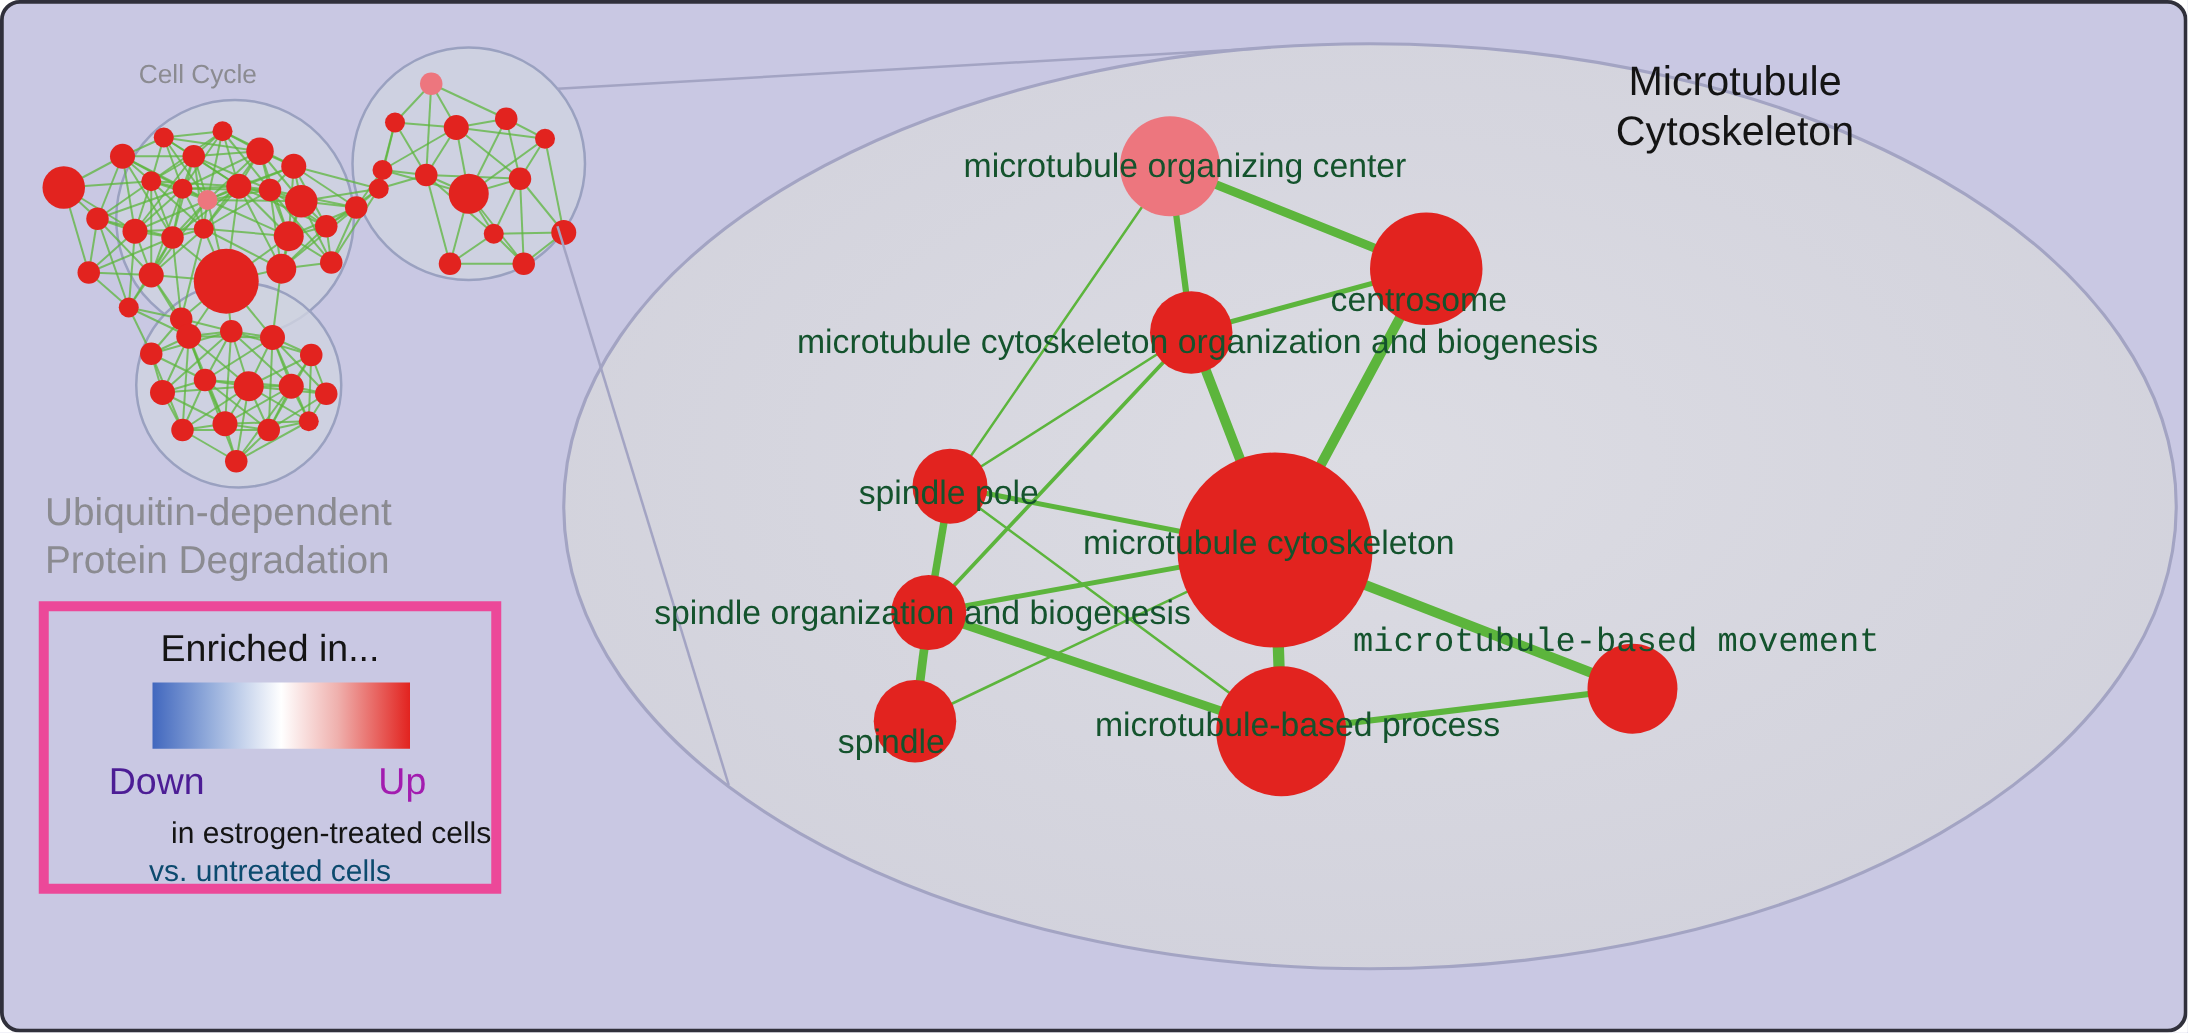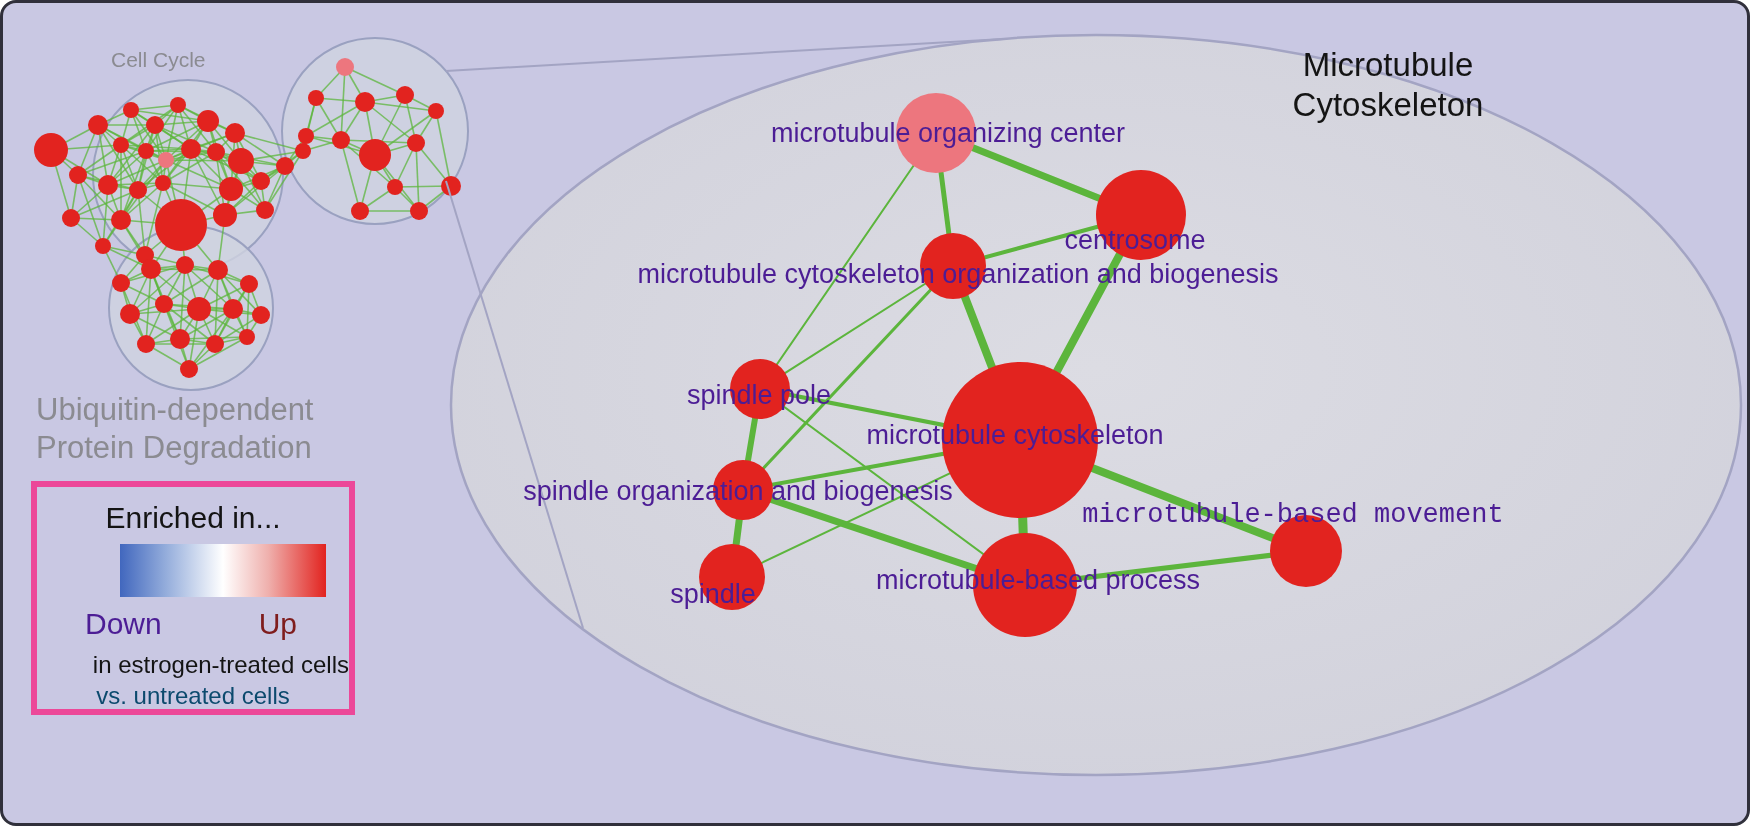--- a/index.html
+++ b/index.html
@@ -5,38 +5,38 @@
   html,body{margin:0;padding:0;background:#ffffff;}
   .figure{
     position:relative;width:1750px;height:826px;box-sizing:border-box;
     background:#c9c8e3;border:3px solid #30303b;border-radius:16px;overflow:hidden;
     font-family:"Liberation Sans", sans-serif;
   }
   #net-svg{position:absolute;left:0;top:0;width:1750px;height:826px;}
   .labels-layer{position:absolute;left:0;top:0;width:1750px;height:826px;pointer-events:none;}
   .node-label{
     position:absolute;transform:translate(-50%,-50%);
-    font-size:27px;color:#4c1d95;white-space:nowrap;
+    font-size:27px;color:#14532d;white-space:nowrap;
   }
   .cluster-title{
     position:absolute;font-size:21px;color:#8b8b91;white-space:nowrap;
   }
   .ubiq-title{position:absolute;left:33px;top:388px;font-size:31px;color:#8b8b91;line-height:38px;}
   .detail-title{
     position:absolute;left:1230px;top:42px;width:310px;text-align:center;
     font-size:33px;color:#141414;line-height:40px;
   }
   .legend{
-    position:absolute;left:28px;top:478px;width:324px;height:234px;box-sizing:border-box;
-    border:6px solid #ec4899;background:transparent;
+    position:absolute;left:28px;top:478px;width:370px;height:234px;box-sizing:border-box;
+    border:8px solid #ec4899;background:transparent;
   }
   .legend-title{position:absolute;top:14px;left:0;width:100%;text-align:center;font-size:30px;color:#141414;}
   .gradient-bar{position:absolute;left:83px;top:57px;width:206px;height:53px;}
   .legend-down{position:absolute;left:48px;top:120px;font-size:30px;color:#4c1d95;}
-  .legend-up{position:absolute;right:52px;top:120px;font-size:30px;color:#7f1d1d;}
+  .legend-up{position:absolute;right:52px;top:120px;font-size:30px;color:#a21caf;}
   .legend-line1{position:absolute;top:164px;left:0;width:100%;text-align:right;font-size:24px;color:#141414;}
   .legend-line2{position:absolute;top:195px;left:0;width:100%;text-align:center;font-size:24px;color:#0c4a6e;}
 </style>
 </head>
 <body>
 
 <div class="figure">
 
   <svg id="net-svg">
       <defs>

